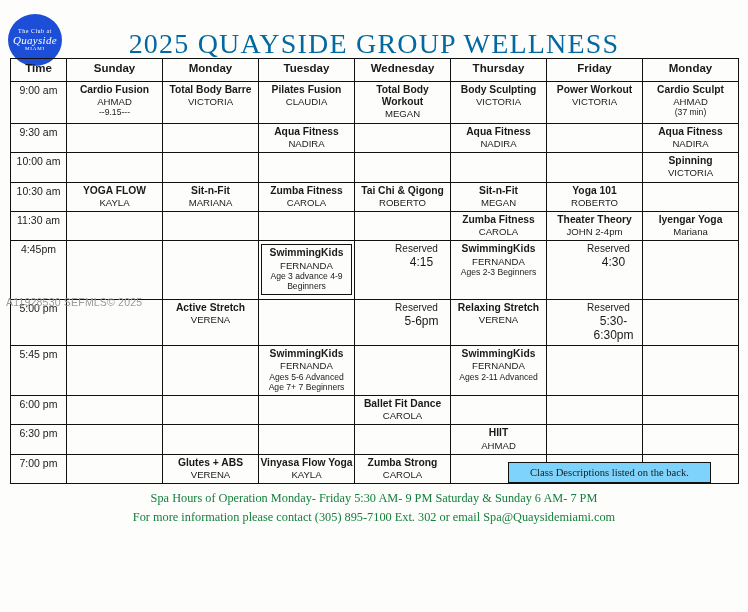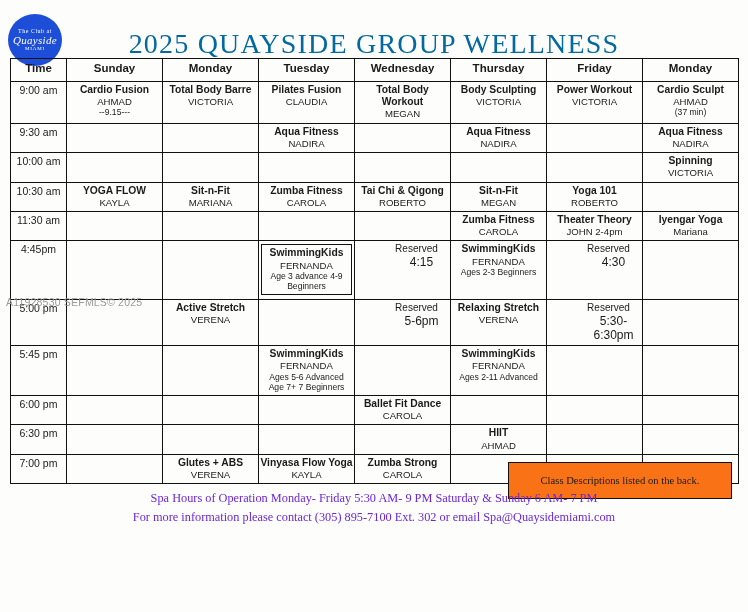--- a/index.html
+++ b/index.html
@@ -130,41 +130,41 @@
     padding: 2px 0 3px 0;
   }
   
   .footer {
     position: absolute;
     left: 0;
     right: 0;
     top: 489px;
     text-align: center;
     font-family: "Liberation Serif", serif;
-    color: #6d28d9;
+    color: #15803d;
   }
   .footer div {
     font-size: 12.3px;
     line-height: 1.55;
   }
   .footer div.small {
     font-size: 11.6px;
   }
   
   .callout {
     position: absolute;
     left: 508px;
     top: 462px;
-    width: 224px;
+    width: 203px;
     border: 1px solid #111;
-    background: #f97316;
+    background: #7dd3fc;
     text-align: center;
     font-family: "Liberation Serif", serif;
     font-size: 10.6px;
-    padding: 12px 3px;
+    padding: 4px 3px;
     box-sizing: border-box;
   }
   
   .watermark {
     position: absolute;
     left: 6px;
     top: 296px;
     font-size: 10.5px;
     color: #9a9a9a;
     font-family: "Liberation Sans", sans-serif;

